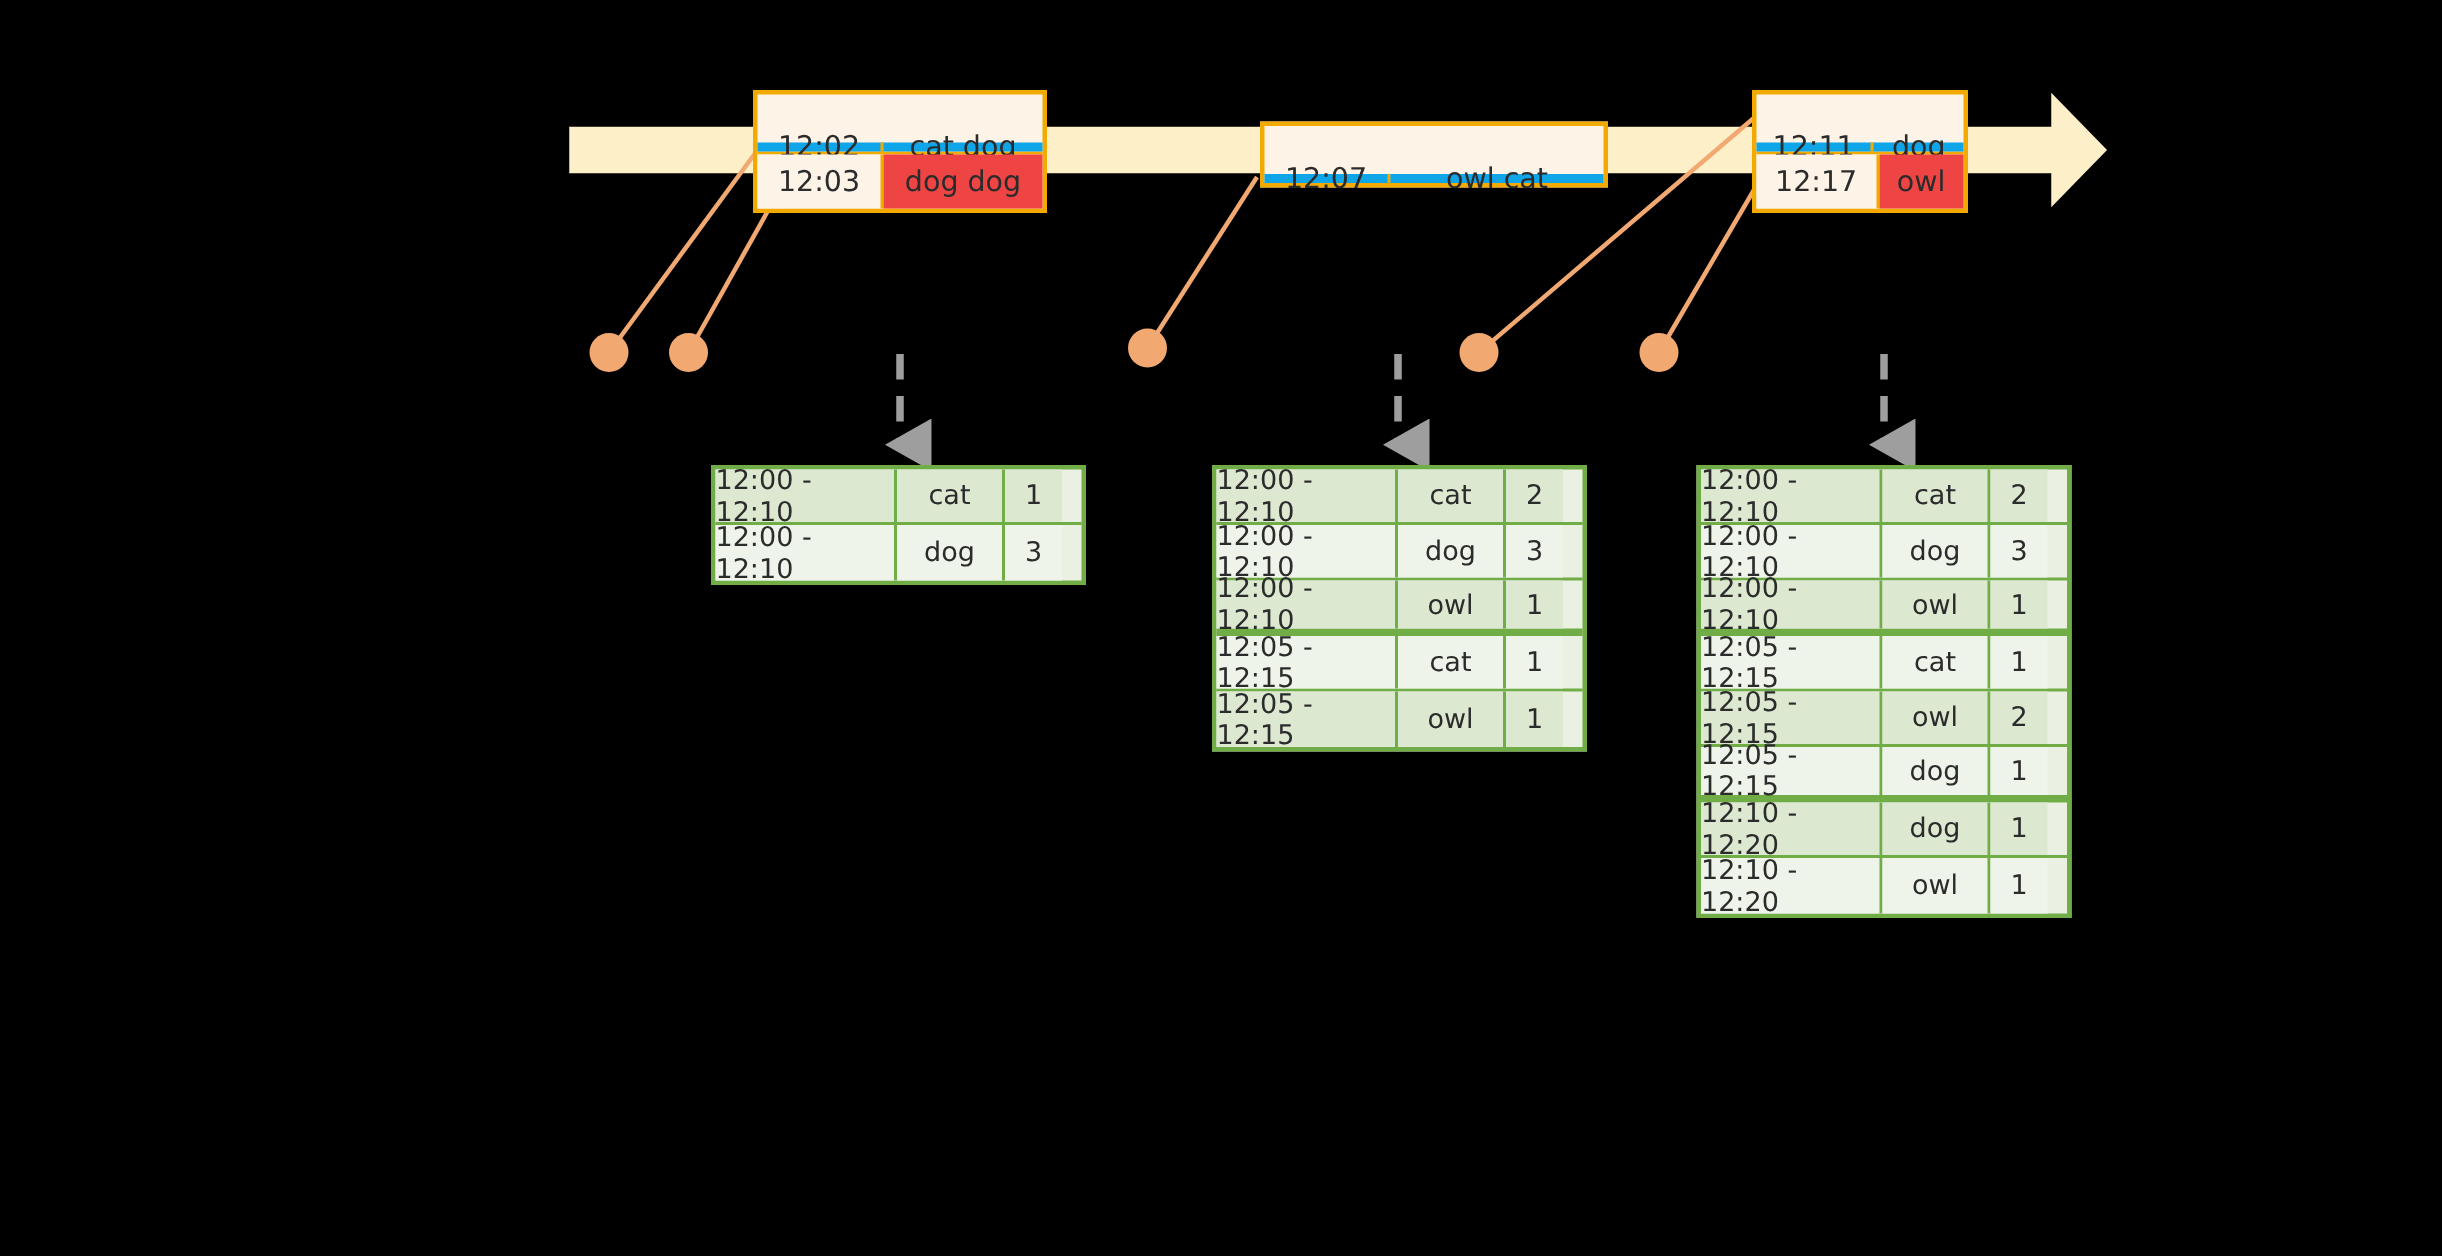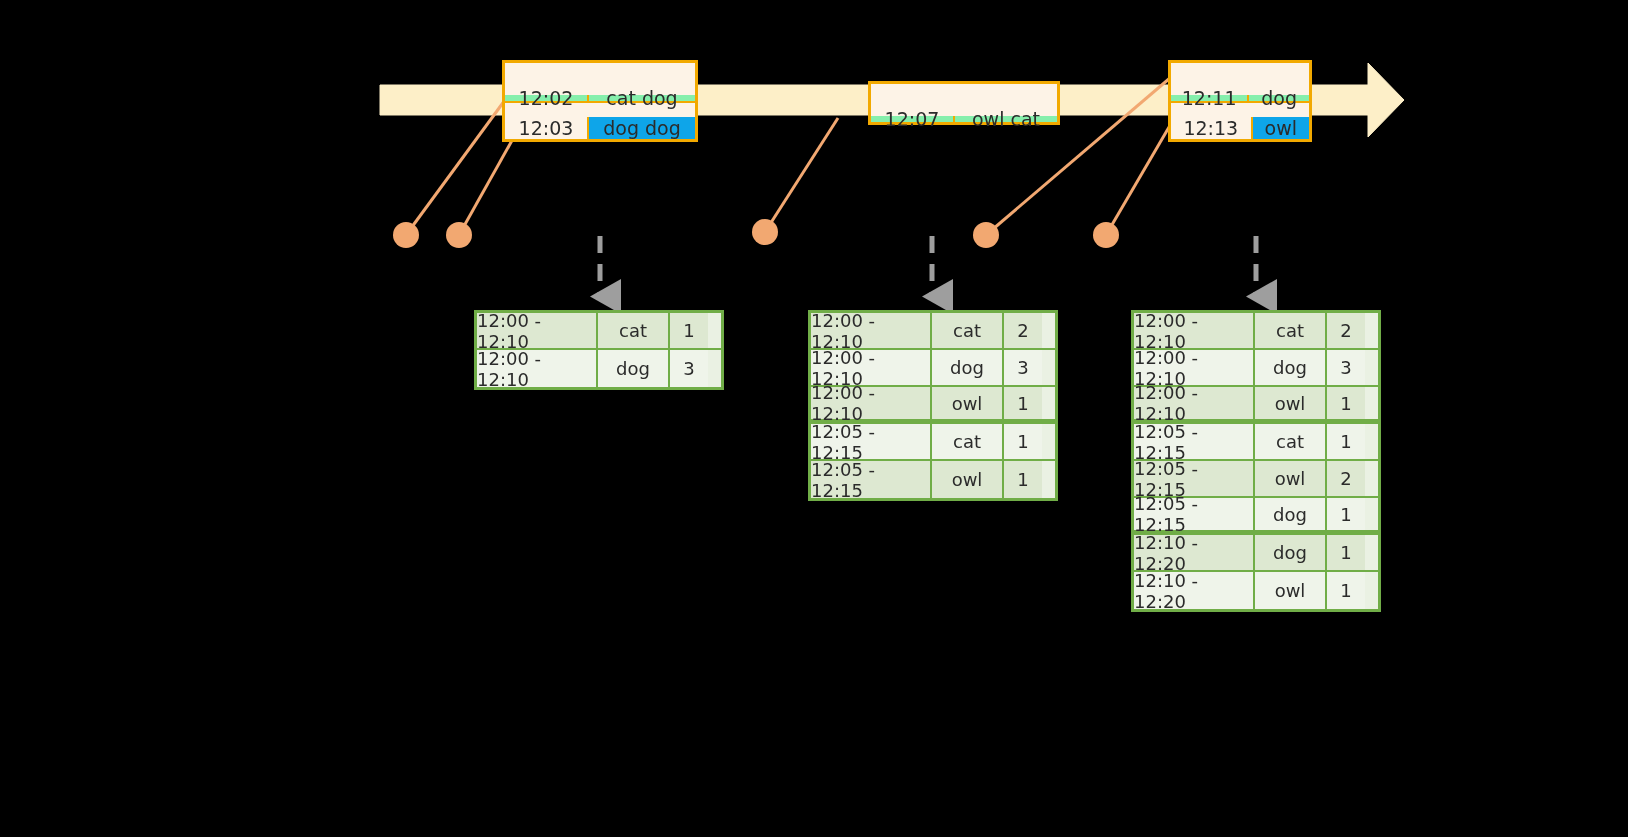--- a/index.html
+++ b/index.html
@@ -35,43 +35,42 @@
     box-sizing: border-box;
     background: #FDF3E7;
   }
   .evt-row {
     display: flex;
     height: 38px;
     box-sizing: border-box;
   }
   .evt-row + .evt-row {
     border-top: 2px solid #F2A900;
-    align-items: flex-end;
   }
   .evt-row.shade .evt-time,
-  .evt-row.shade .evt-val { background: #86efac; margin-top: 32px; }
+  .evt-row.shade .evt-val { background: #0ea5e9; margin-top: 32px; }
   .evt-time {
     width: 84px;
     box-sizing: border-box;
     border-right: 2px solid #F2A900;
     display: flex;
     align-items: center;
     justify-content: center;
     font-size: 19px;
     color: #2b2b2b;
     background: #FDF3E7;
   }
   .evt-val {
     flex: 1 1 auto;
     display: flex;
     align-items: center;
     justify-content: center;
     font-size: 19px;
     color: #2b2b2b;
-    background: #0ea5e9;
+    background: #ef4444;
     padding: 0 12px;
   }
 
   
   .gtable {
     position: absolute;
     border: 3px solid #70AD47;
     box-sizing: border-box;
     background: #EAF1E3;
   }
@@ -142,34 +141,34 @@
     <div class="evt-row shade">
       <div class="evt-time">12:02</div>
       <div class="evt-val">cat dog</div>
     </div>
     <div class="evt-row">
       <div class="evt-time">12:03</div>
       <div class="evt-val">dog dog</div>
     </div>
   </div>
 
-  <div class="evt-group" style="left:868px; top:81px; width:192px;">
+  <div class="evt-group" style="left:840px; top:81px; width:232px;">
     <div class="evt-row shade">
       <div class="evt-time">12:07</div>
       <div class="evt-val">owl cat</div>
     </div>
   </div>
 
   <div class="evt-group" style="left:1168px; top:60px; width:144px;">
     <div class="evt-row shade">
       <div class="evt-time">12:11</div>
       <div class="evt-val">dog</div>
     </div>
     <div class="evt-row">
-      <div class="evt-time">12:13</div>
+      <div class="evt-time">12:17</div>
       <div class="evt-val">owl</div>
     </div>
   </div>
 
   <div class="gtable" id="gtable-0" style="left:474px; top:310px; width:250px;">
       <div class="grow alt">
         <div class="gcell c-window">12:00 - 12:10</div>
         <div class="gcell c-word">cat</div>
         <div class="gcell c-count">1</div>
       </div>

